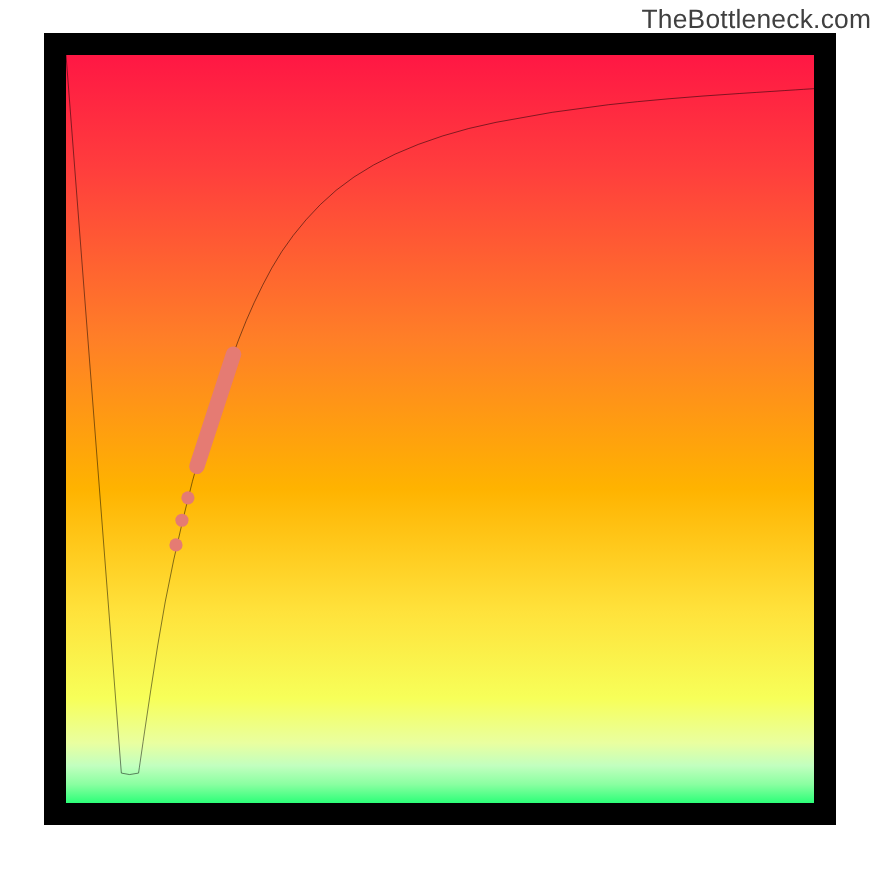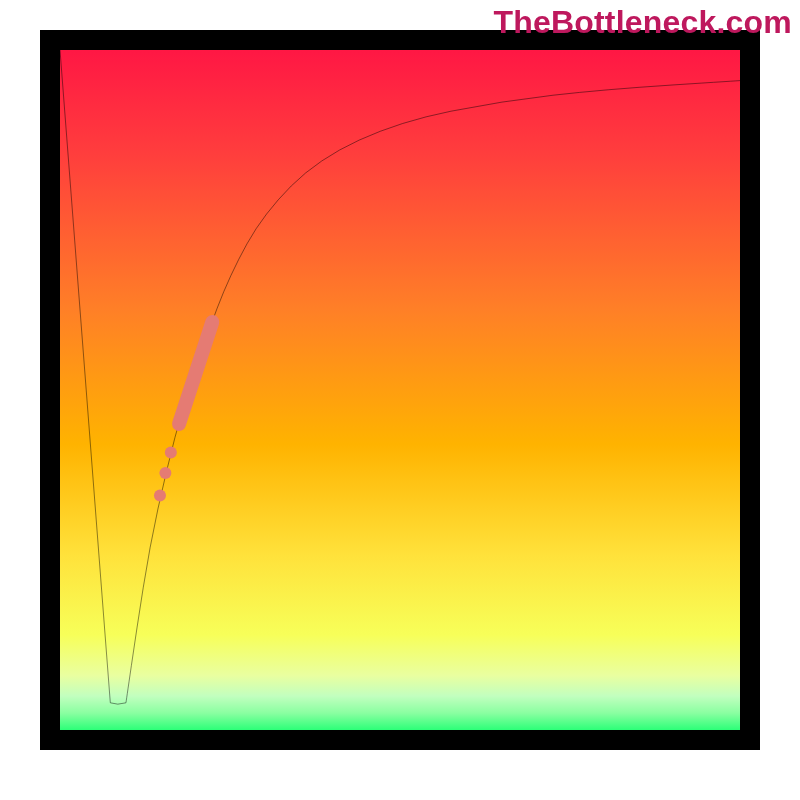--- a/index.html
+++ b/index.html
@@ -10,23 +10,23 @@
   }
   .frame {
     width: 800px;
     height: 800px;
     position: relative;
   }
   .watermark {
     position: absolute;
     top: 4px;
     right: 8px;
-    font-size: 32px;
-    font-weight: bold;
-    color: #be185d;
+    font-size: 24px;
+    font-weight: normal;
+    color: #404040;
     letter-spacing: 0.2px;
     z-index: 10;
     user-select: none;
   }
   .plot {
     position: absolute;
     left: 40px;
     top: 30px;
     width: 720px;
     height: 720px;

